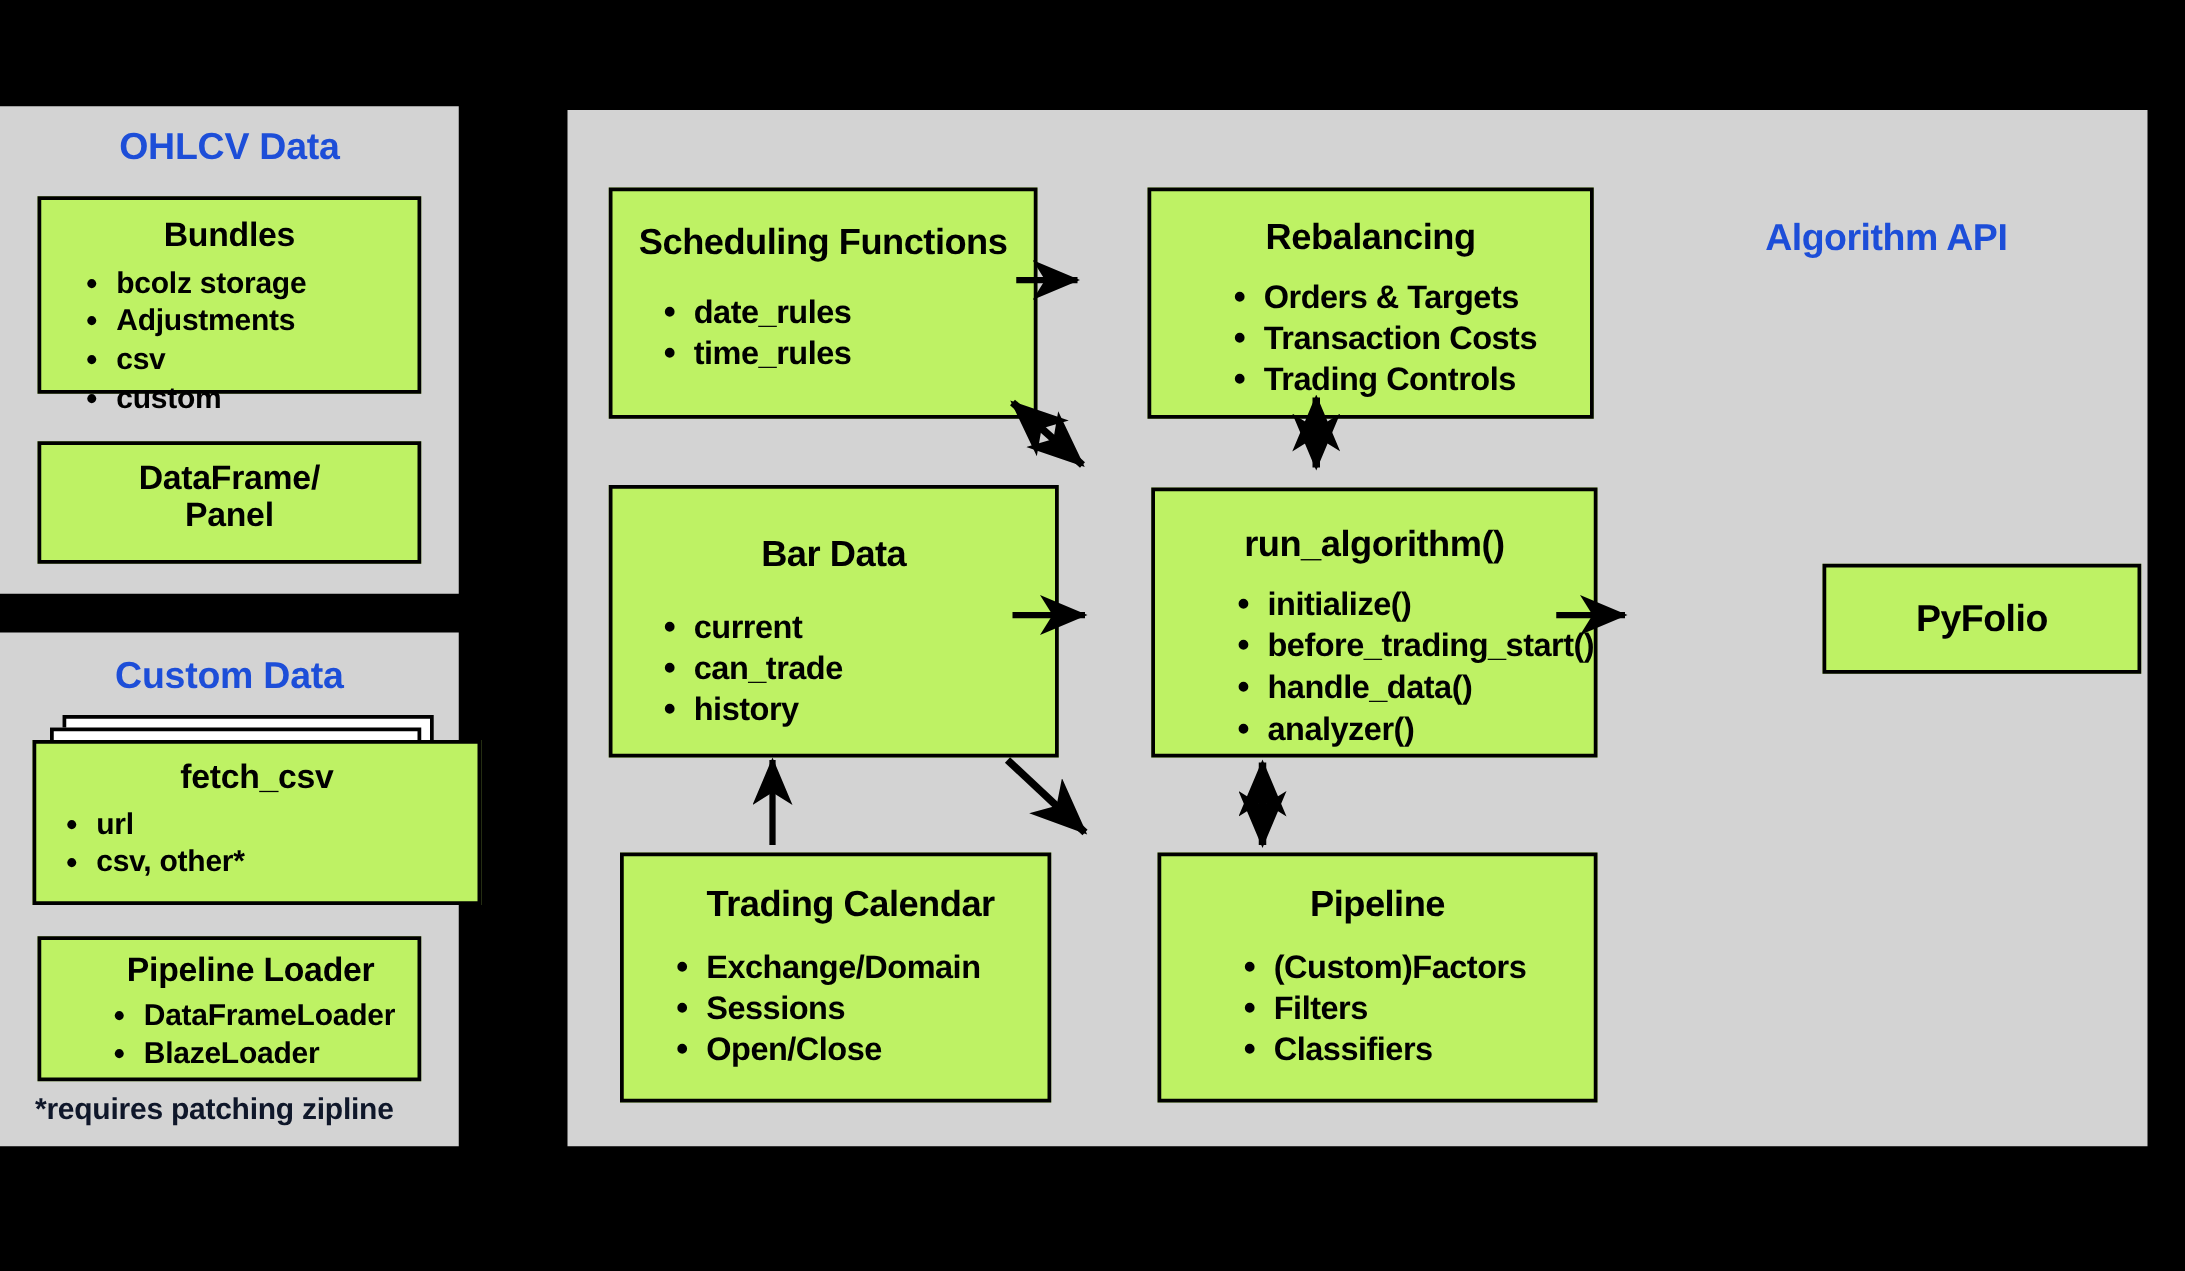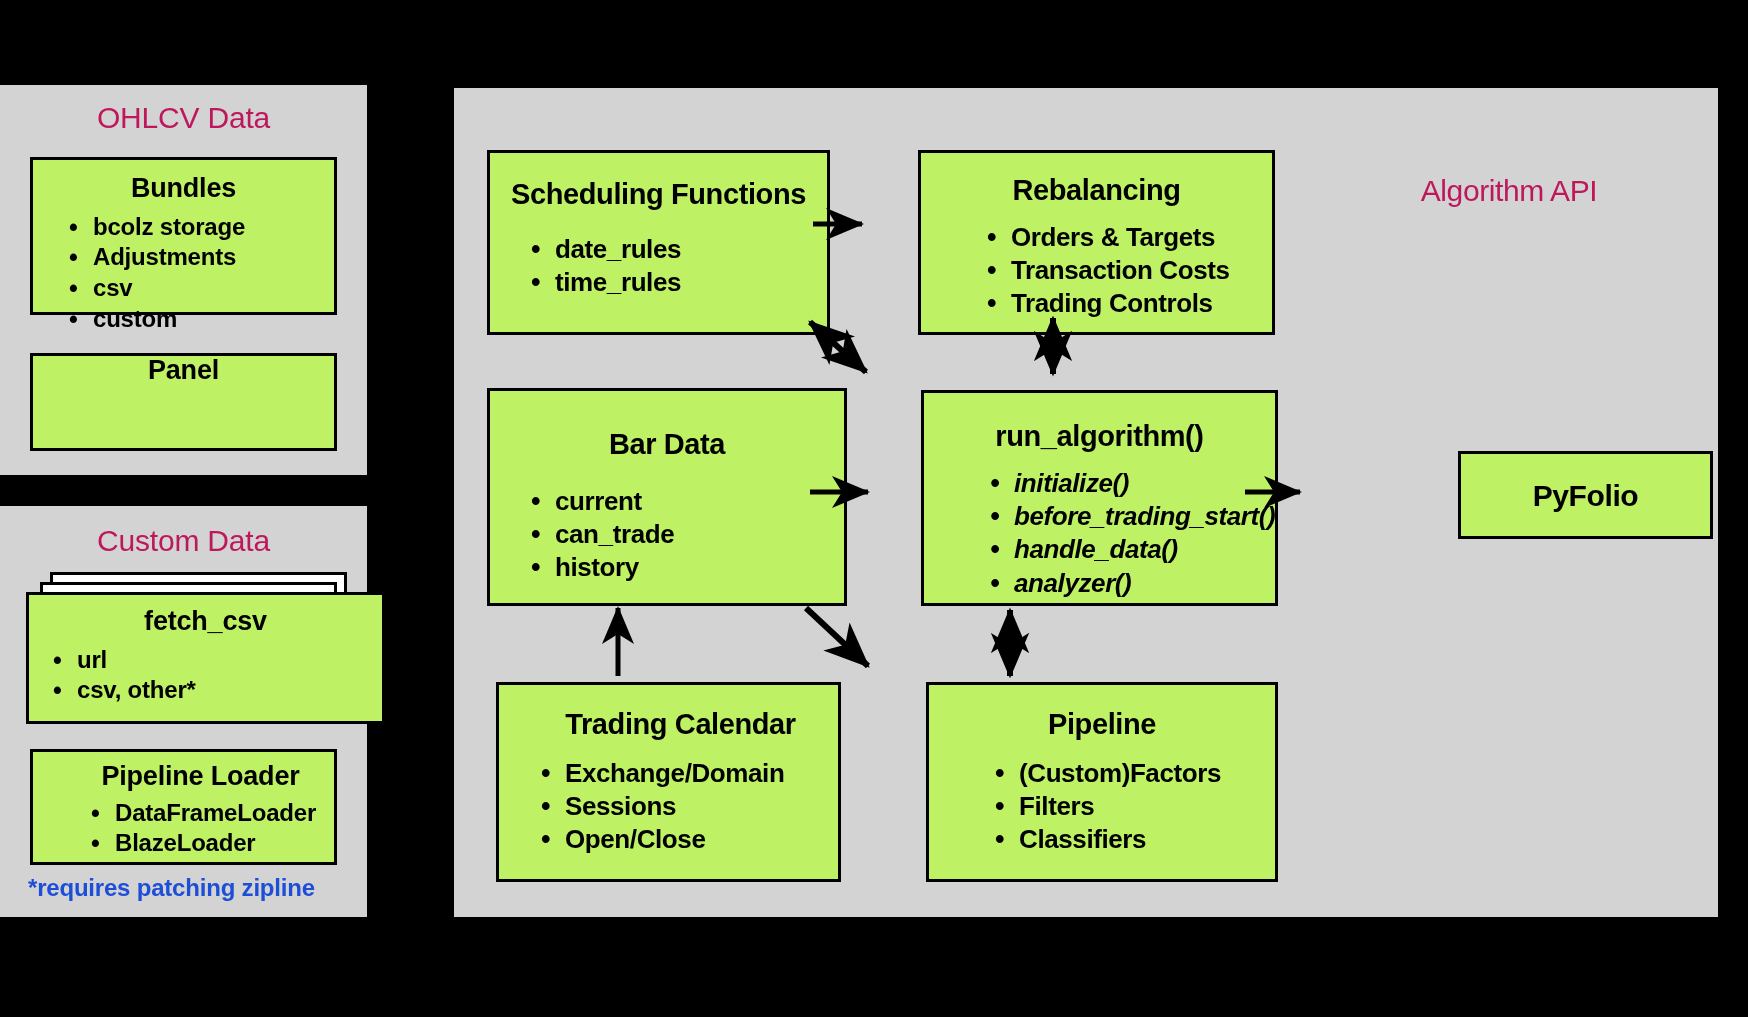--- a/index.html
+++ b/index.html
@@ -53,29 +53,29 @@
   
   .leftfont { font-family: "Liberation Sans", "DejaVu Sans", sans-serif; letter-spacing: -0.2px; }
 
   
   .rightfont { font-family: "Liberation Sans", "DejaVu Sans", sans-serif; letter-spacing: -0.4px; }
 
   
   .panel-heading {
     position: absolute;
     text-align: center;
-    font-weight: normal;
-    color: #be185d;
+    font-weight: bold;
+    color: #1d4ed8;
   }
 
   
   .footnote {
     position: absolute;
     font-weight: bold;
-    color: #1d4ed8;
+    color: #0f172a;
     white-space: nowrap;
   }
 
   
   #arrows {
     position: absolute;
     left: 0; top: 0;
     width: 1748px; height: 1017px;
     pointer-events: none;
   }
@@ -99,20 +99,21 @@
       <div class="card-title" style="margin-top:14px; font-size:27px;">Bundles</div>
       <ul class="bullets" style="margin:8px 0 0 60px; font-size:24px;">
         <li>bcolz storage</li>
         <li>Adjustments</li>
         <li>csv</li>
         <li>custom</li>
       </ul>
     </div>
 
     <div class="card leftfont" style="left:30px; top:268px; width:307px; height:98px;">
+      <div class="card-title" style="margin-top:12px; font-size:27px;">DataFrame/</div>
       <div class="card-title" style="font-size:27px;">Panel</div>
     </div>
   </div>
 
   <div class="panel" style="left:0px; top:506px; width:367px; height:411px;">
     <div class="panel-heading leftfont" style="left:0; top:18px; width:367px; font-size:30px;">Custom Data</div>
 
     <div class="stack-shell" style="left:50px; top:66px; width:297px; height:132px;"></div>
     <div class="stack-shell" style="left:40px; top:76px; width:297px; height:132px;"></div>
 
@@ -160,21 +161,21 @@
       <div class="card-title" style="margin-top:38px; font-size:29px;">Bar Data</div>
       <ul class="bullets" style="margin:24px 0 0 65px; font-size:26px;">
         <li>current</li>
         <li>can_trade</li>
         <li>history</li>
       </ul>
     </div>
 
     <div class="card rightfont" style="left:467px; top:302px; width:357px; height:216px;">
       <div class="card-title" style="margin-top:28px; font-size:29px;">run_algorithm()</div>
-      <ul class="bullets" style="margin:14px 0 0 90px; font-size:26px;font-style:italic;">
+      <ul class="bullets" style="margin:14px 0 0 90px; font-size:26px;">
         <li>initialize()</li>
         <li>before_trading_start()</li>
         <li>handle_data()</li>
         <li>analyzer()</li>
       </ul>
     </div>
 
     <div class="card rightfont" style="left:42px; top:594px; width:345px; height:200px;">
       <div class="card-title" style="margin-top:24px; font-size:29px;padding-left:24px;">Trading Calendar</div>
       <ul class="bullets" style="margin:16px 0 0 66px; font-size:26px;">

